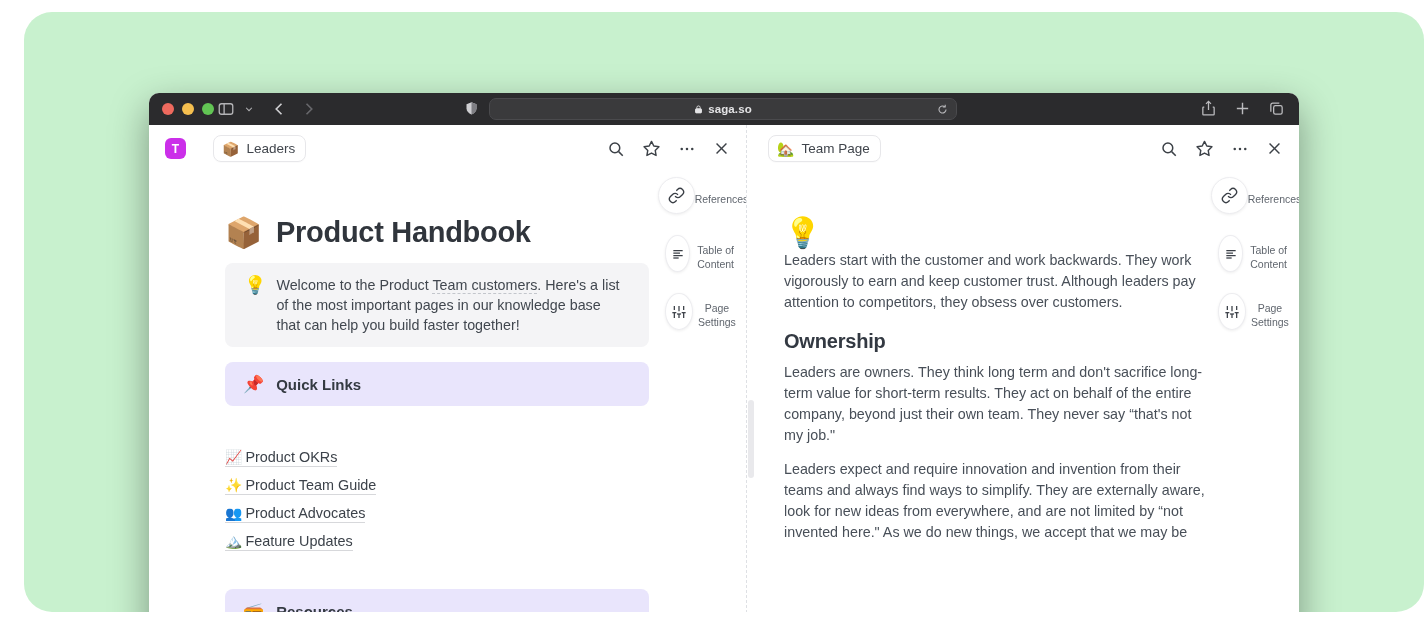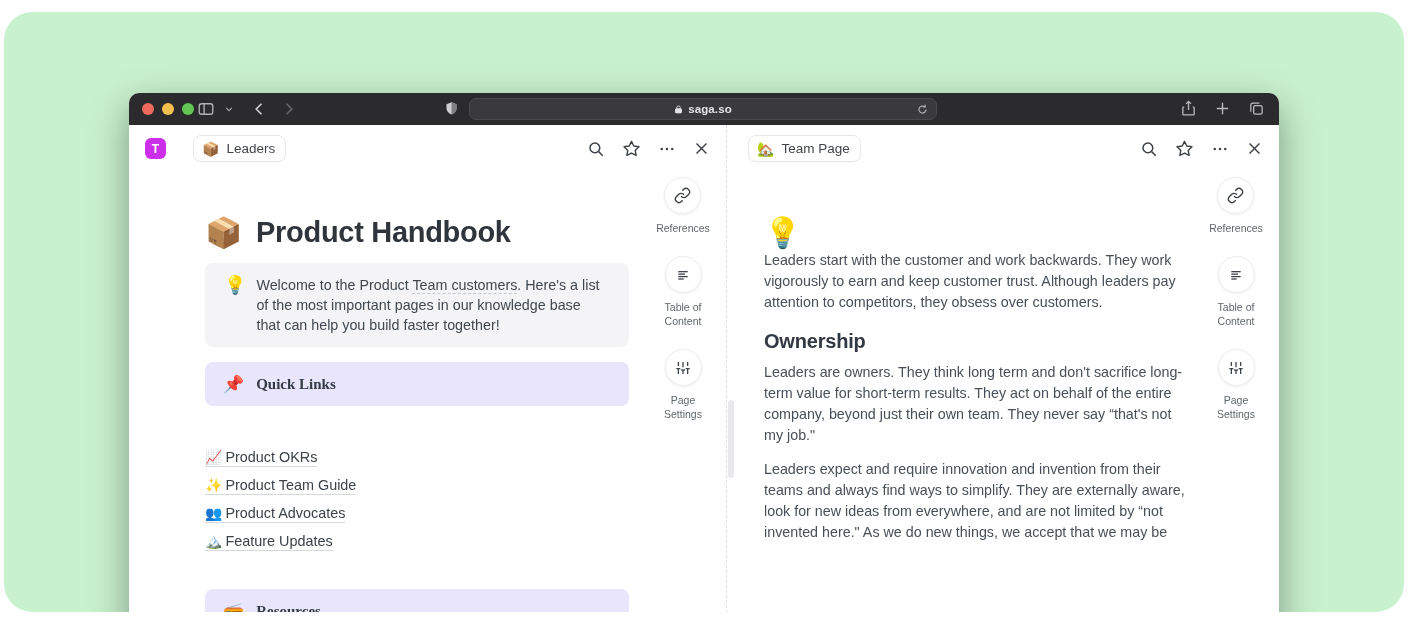--- a/index.html
+++ b/index.html
@@ -1,18 +1,18 @@
 <!DOCTYPE html>
 <html><head>
 <meta charset="utf-8">
 <style>
   * { margin:0; padding:0; box-sizing:border-box; }
   html,body { width:1424px; height:624px; background:#fff; font-family:"Liberation Sans",sans-serif; }
   .stage { position:relative; width:1424px; height:624px; overflow:hidden; }
-  .canvas { position:absolute; left:4px; top:12px; width:1400px; height:600px; background:#c8f1ce; border-radius:28px; overflow:hidden; }
+  .canvas { position:absolute; left:24px; top:12px; width:1400px; height:600px; background:#c8f1ce; border-radius:28px; overflow:hidden; }
   .window { position:absolute; left:125px; top:81px; width:1150px; height:545px; border-radius:10px 10px 0 0; background:#fff; box-shadow:0 14px 38px rgba(0,0,0,.38); overflow:hidden; display:flex; flex-direction:column; }
 
   
   .chrome { position:relative; height:32px; background:#2b2b2d; flex:0 0 32px; }
   .lights { position:absolute; left:13px; top:10px; display:flex; gap:8px; }
   .light { width:12px; height:12px; border-radius:50%; }
   .chrome svg { display:block; }
   .c-icon { position:absolute; top:7px; color:#b3b3b6; }
   .addressbar { position:absolute; left:340px; top:5px; width:468px; height:22px; background:#3a3a3c; border:1px solid #4a4a4d; border-radius:7px; display:flex; align-items:center; justify-content:center; gap:5px; color:#e3e3e5; }
   .addressbar .url { font-size:11.5px; font-weight:600; letter-spacing:.1px; }
@@ -27,37 +27,37 @@
   .scroll-thumb { position:absolute; left:1px; top:275px; width:6px; height:78px; border-radius:3px; background:#e9e9ec; z-index:5; }
 
   .pane-header { height:47px; display:flex; align-items:center; padding:0 16px; }
   .avatar { width:21px; height:21px; border-radius:6px; background:#cb2fe9; color:#fff; font-size:12px; font-weight:700; display:flex; align-items:center; justify-content:center; flex:0 0 21px; }
   .chip { display:inline-flex; align-items:center; gap:7px; height:27px; padding:0 10px 0 8px; border:1px solid #e7e7ea; border-radius:8px; background:#fff; font-size:13.5px; color:#40454c; box-shadow:0 1px 1px rgba(0,0,0,.02); }
   .chip .emoji { font-size:14px; }
   .hdr-icons { margin-left:auto; display:flex; align-items:center; gap:17px; color:#3c4147; }
   .hdr-icons .hicon { cursor:pointer; display:flex; }
 
   .rail { position:absolute; top:52px; right:5px; width:76px; display:flex; flex-direction:column; align-items:center; z-index:4; }
-  .rail-item { display:flex; flex-direction:column; align-items:center; margin-bottom:21px;justify-content:flex-end; }
+  .rail-item { display:flex; flex-direction:row; align-items:center; margin-bottom:21px;justify-content:flex-end; }
   .rail-circle { width:37px; height:37px; border-radius:50%; background:#fff; border:1px solid #ededf0; box-shadow:0 1px 3px rgba(0,0,0,.07); display:flex; align-items:center; justify-content:center; color:#3a3f46; }
   .rail-label { margin-top:7px; font-size:10.5px; line-height:14px; color:#60666e; text-align:center; max-width:58px; }
 
   .content-left { margin:43px 0 0 76px; width:424px; }
   .content-right { margin:43px 0 0 37px; width:430px; }
   .page-title { display:flex; align-items:center; gap:14px; font-size:29px; font-weight:700; color:#30353c; letter-spacing:-.3px; }
   .page-title .emoji { font-size:30px; font-weight:400; }
 
   .callout { margin-top:13px; background:#f4f4f6; border-radius:8px; padding:12px 18px 12px 19px; display:flex; gap:10px; }
   .callout .emoji { font-size:18px; line-height:20px; flex:0 0 20px; }
   .callout-text { font-size:14.3px; line-height:20px; color:#41474f; width:345px; }
   .ref { text-decoration:underline dashed #c3c6cc; text-underline-offset:3px; text-decoration-thickness:1px; }
 
   .banner { margin-top:15px; height:44px; background:#e9e5fc; border-radius:8px; display:flex; align-items:center; gap:12px; padding:0 18px; }
   .banner .emoji { font-size:17px; }
-  .banner-label { font-size:15px; font-weight:700; color:#343a42;font-family:Liberation Serif, serif; }
+  .banner-label { font-size:15px; font-weight:700; color:#343a42; }
 
   .links { margin-top:38px; }
   .link-row { height:28px; display:flex; align-items:center; }
   .link-inner { display:inline-flex; align-items:baseline; gap:3px; border-bottom:1px solid #d7d8db; padding-bottom:1px; cursor:pointer; }
   .link-inner .emoji { font-size:14px; }
   .link-label { font-size:14.4px; color:#3c424a; }
 
   .banner-resources { margin-top:33px; }
 
   .h2 { font-size:20px; font-weight:700; color:#333942; letter-spacing:-.2px; margin:17px 0 9px; }

